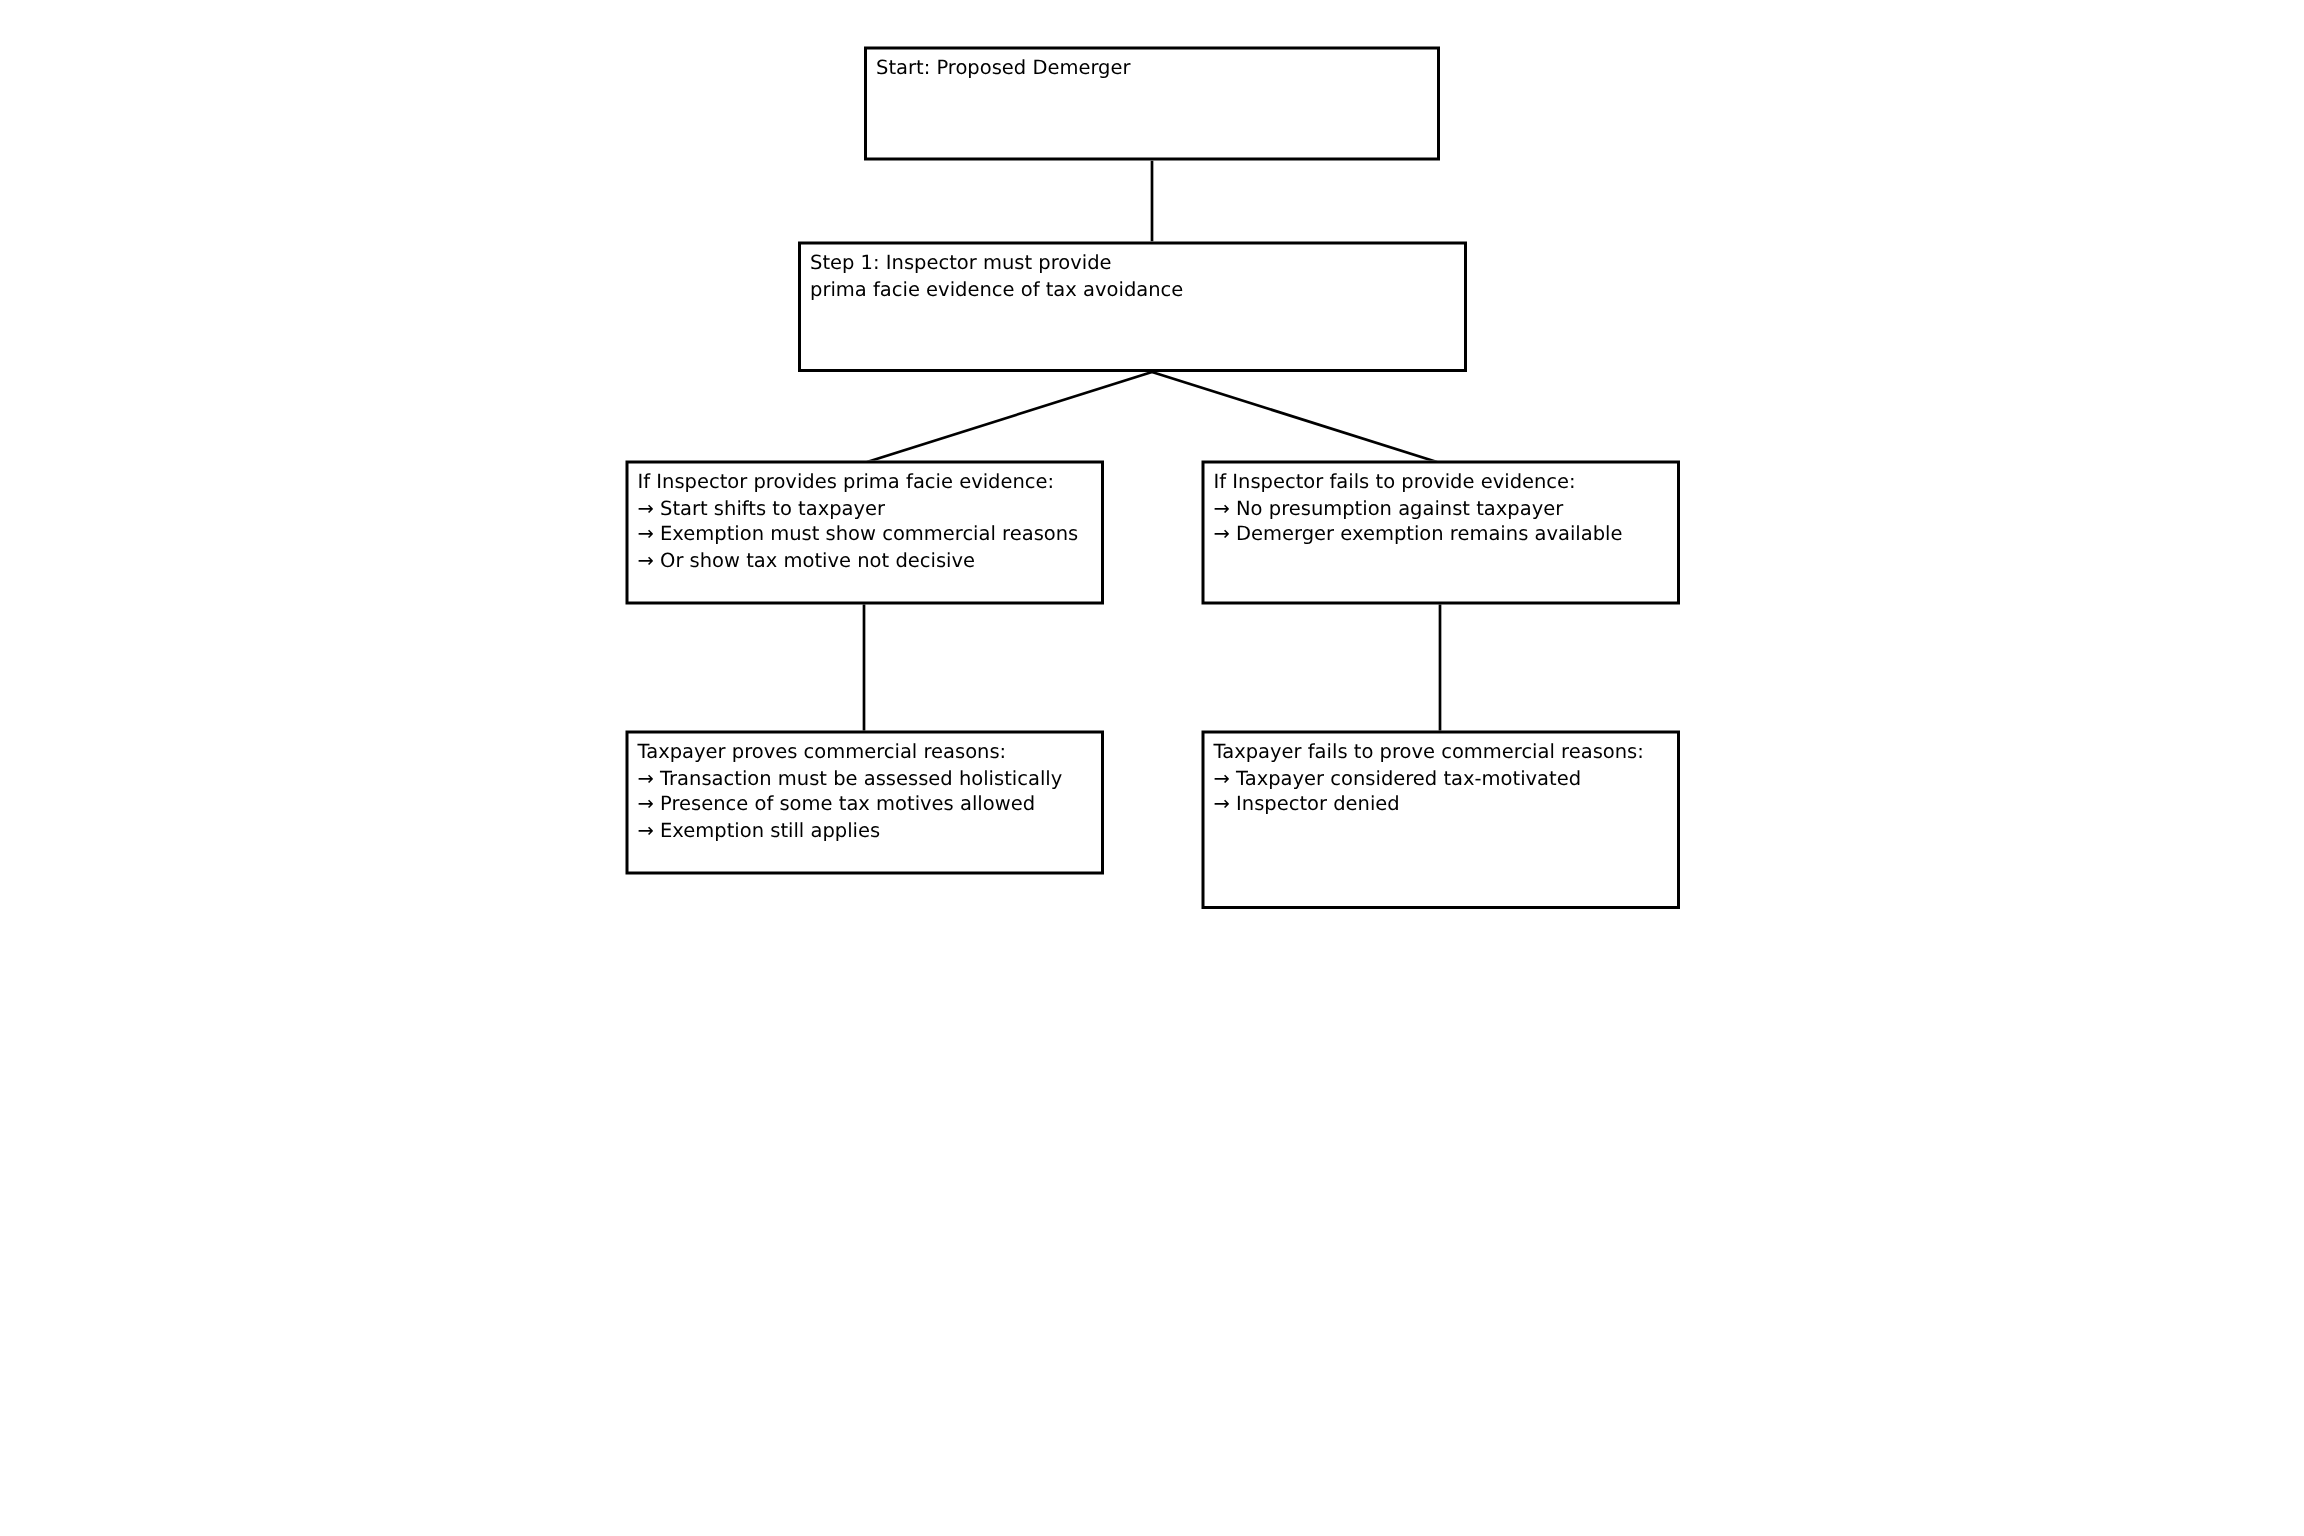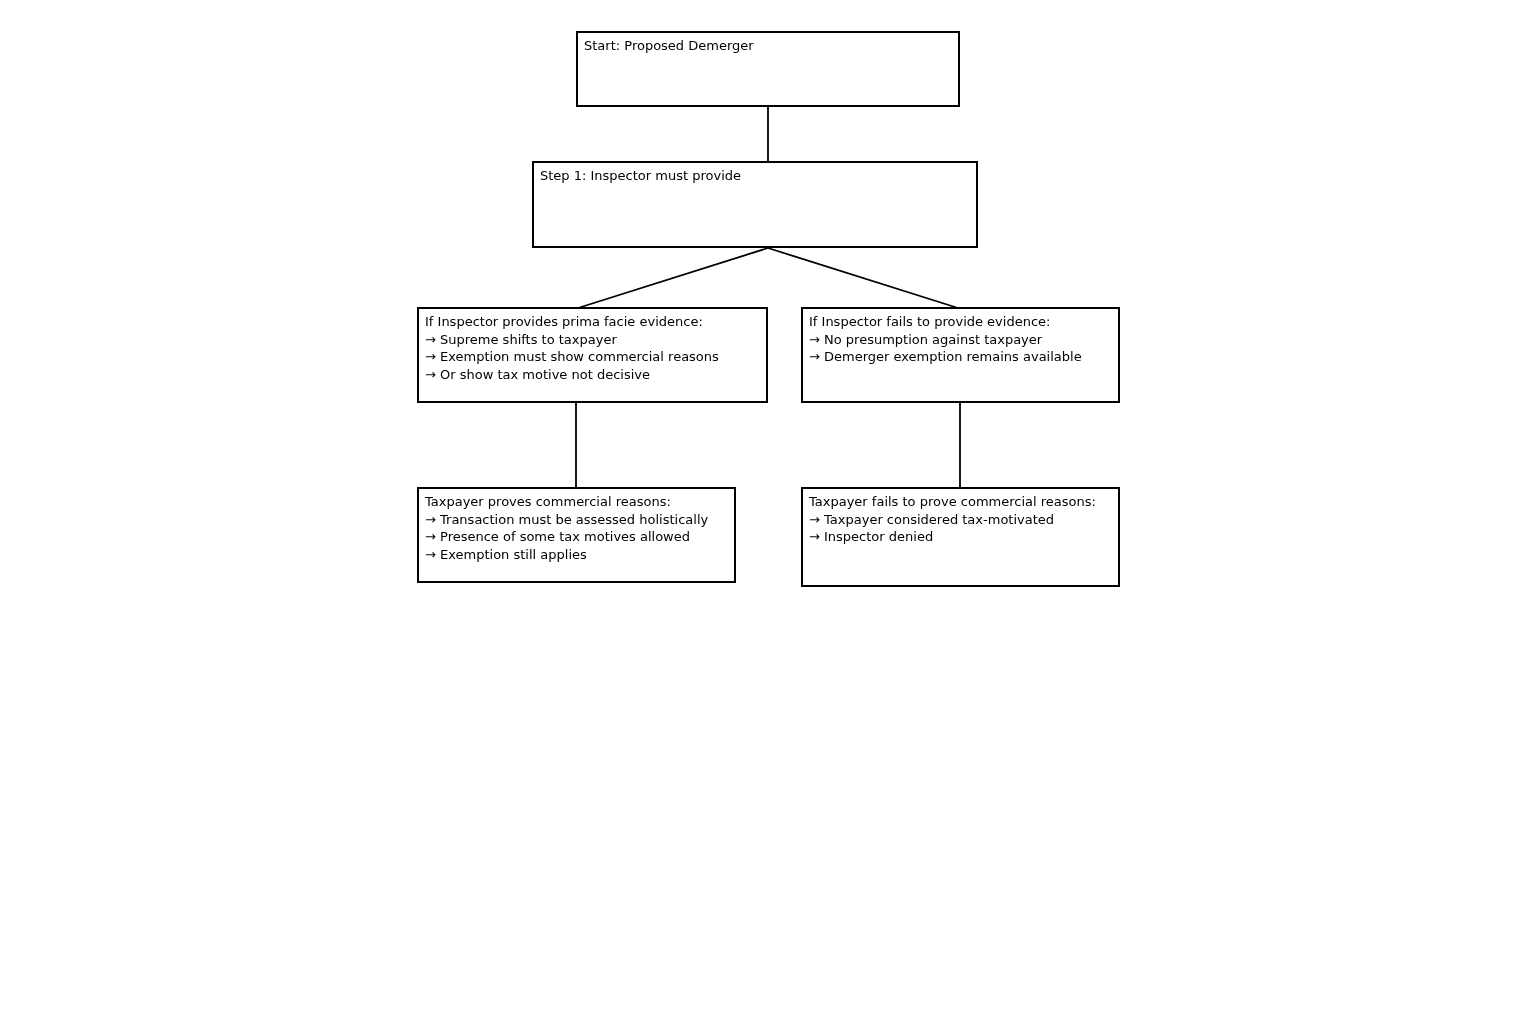--- a/index.html
+++ b/index.html
@@ -37,49 +37,50 @@
     font-size: 13px;
     line-height: 17.6px;
     color: #000000;
     overflow: visible;
   }
   .node .line {
     white-space: nowrap;
   }
   .node-start        { left: 576px; top:  31px; width: 384px; height: 76px; }
   .node-step1        { left: 532px; top: 161px; width: 446px; height: 87px; }
-  .node-branch-left  { left: 417px; top: 307px; width: 351px; height: 96px; }
+  .node-branch-left  { left: 417px; top: 307px; width: 319px; height: 96px; }
   .node-branch-right { left: 801px; top: 307px; width: 319px; height: 96px; }
   .node-outcome-left { left: 417px; top: 487px; width: 319px; height: 96px; }
-  .node-outcome-right{ left: 801px; top: 487px; width: 319px; height: 100px; }
+  .node-outcome-right{ left: 801px; top: 487px; width: 319px; height: 119px; }
 </style>
 </head>
 <body>
 
 <div class="canvas">
 
   <svg class="connectors" viewBox="0 0 1536 1024" xmlns="http://www.w3.org/2000/svg">
     <line x1="768" y1="107" x2="768" y2="161"></line>
     <line x1="768" y1="248" x2="578" y2="308"></line>
     <line x1="768" y1="248" x2="958" y2="308"></line>
     <line x1="576" y1="402" x2="576" y2="488"></line>
     <line x1="960" y1="402" x2="960" y2="488"></line>
   </svg>
 
   <div class="node node-start">
     <div class="line">Start: Proposed Demerger</div>
   </div>
 
   <div class="node node-step1">
     <div class="line">Step 1: Inspector must provide</div>
+    <div class="line">prima facie evidence of tax avoidance</div>
   </div>
 
   <div class="node node-branch-left">
     <div class="line">If Inspector provides prima facie evidence:</div>
-    <div class="line">→ Supreme shifts to taxpayer</div>
+    <div class="line">→ Start shifts to taxpayer</div>
     <div class="line">→ Exemption must show commercial reasons</div>
     <div class="line">→ Or show tax motive not decisive</div>
   </div>
 
   <div class="node node-outcome-left">
     <div class="line">Taxpayer proves commercial reasons:</div>
     <div class="line">→ Transaction must be assessed holistically</div>
     <div class="line">→ Presence of some tax motives allowed</div>
     <div class="line">→ Exemption still applies</div>
   </div>

